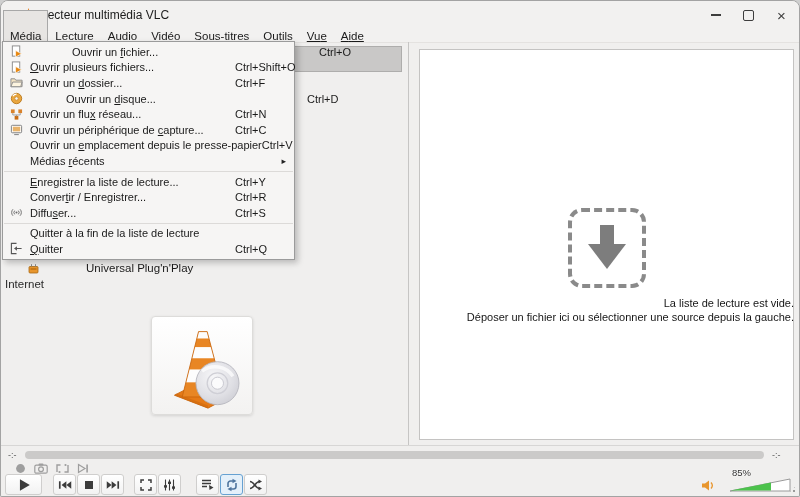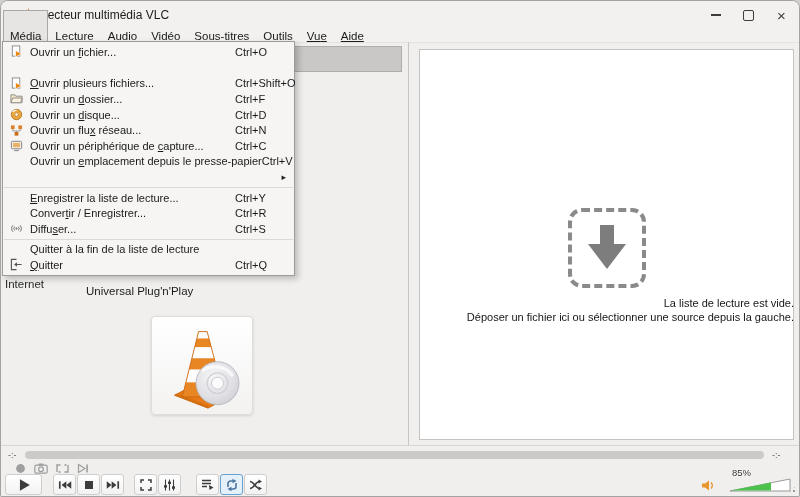--- a/index.html
+++ b/index.html
@@ -27,21 +27,21 @@
   .mi .ico{width:27px;display:flex;justify-content:center;align-items:center;flex:0 0 27px;}
   .mi .lbl{flex:0 0 205px;overflow:visible;}
   .mi .sc{flex:1;}
   .mi .subarrow{position:absolute;right:8px;font-size:9px;color:#222;}
   .msep{height:1px;background:#dcdad8;margin:2px 1px;}
   
   .sel-row{position:absolute;left:1px;top:45px;width:400px;height:26px;background:#c9c8c7;border:1px solid #aeadac;box-sizing:border-box;z-index:1;}
   .side-divider{position:absolute;left:407px;top:41px;width:1px;height:403px;background:#c6c5c4;}
   .upnp-row{position:absolute;left:0;top:259px;width:290px;height:17px;z-index:2;display:flex;align-items:center;}
   .upnp-row svg{position:absolute;left:26px;top:2px;}
-  .upnp-label{position:absolute;left:85px;top:2px;font-size:11.5px;color:#1a1a1a;margin-top:23px;}
+  .upnp-label{position:absolute;left:85px;top:2px;font-size:11.5px;color:#1a1a1a;}
   .internet-label{position:absolute;left:4px;top:277px;font-size:11.5px;font-weight:normal;color:#2a2a2a;z-index:2;}
   
   .artcard{position:absolute;left:150px;top:315px;width:100px;height:97px;background:linear-gradient(#ffffff,#f3f2f1);
            border:1px solid #dddcda;border-radius:4px;box-shadow:0 1px 3px rgba(0,0,0,.12);display:flex;align-items:center;justify-content:center;}
   
   .rpanel{position:absolute;left:418px;top:48px;width:375px;height:391px;background:#ffffff;border:1px solid #c4c3c2;box-sizing:border-box;}
   .searchrow{position:absolute;left:594px;top:38px;width:201px;height:18px;background:#f0efee;z-index:5;}
   .viewgrid-btn{position:absolute;left:2px;top:1px;width:18px;height:16px;display:flex;align-items:center;justify-content:center;cursor:default;}
   .search-input{position:absolute;left:24px;top:0;width:170px;height:16px;border:none;border-bottom:1px solid #8f8e8d;
                 background:transparent;font-size:11px;font-family:"Liberation Sans",sans-serif;color:#222;outline:none;}
@@ -150,32 +150,32 @@
       <polygon points="1,19 39,19 20,44" fill="#7d7d7d"></polygon>
     </svg>
   </div>
   <div class="empty-text">
     <div>La liste de lecture est vide.</div>
     <div>Déposer un fichier ici ou sélectionner une source depuis la gauche.</div>
   </div>
 
   <div class="menu">
 
-    <div class="mi" style="position:relative;">
+    <div class="mi" style="position:relative;gap:42px;">
       <span class="ico">
         <svg width="13" height="13" viewBox="0 0 14 14">
             <rect x="2.5" y="1" width="8" height="11" fill="#fff" stroke="#8a8a8a"></rect>
             <path d="M6 6 L12.5 9.5 L6 13 Z" fill="#e8870f" stroke="#fff" stroke-width="0.7"></path>
           </svg>
       </span>
       <span class="lbl"><span>Ouvrir un </span><u>f</u><span>ichier...</span></span>
       <span class="sc">Ctrl+O</span>
     </div>
 
-    <div class="mi" style="position:relative;margin-top:16px;">
+    <div class="mi" style="position:relative;">
       <span class="ico">
         <svg width="13" height="13" viewBox="0 0 14 14">
             <rect x="2.5" y="1" width="8" height="11" fill="#fff" stroke="#8a8a8a"></rect>
             <path d="M6 6 L12.5 9.5 L6 13 Z" fill="#e8870f" stroke="#fff" stroke-width="0.7"></path>
           </svg>
       </span>
       <span class="lbl"><span></span><u>O</u><span>uvrir plusieurs fichiers...</span></span>
       <span class="sc">Ctrl+Shift+O</span>
     </div>
 
@@ -183,21 +183,21 @@
       <span class="ico">
         <svg width="13" height="13" viewBox="0 0 14 14">
             <path d="M1 11.5V3h4.2l1 1.5H13v7z" fill="#f3e3c3" stroke="#8a8a8a"></path>
             <path d="M1 11.5 L3 6.5 H13 L11.5 11.5 Z" fill="#fdf4df" stroke="#8a8a8a"></path>
           </svg>
       </span>
       <span class="lbl"><span>Ouvrir un </span><u>d</u><span>ossier...</span></span>
       <span class="sc">Ctrl+F</span>
     </div>
 
-    <div class="mi" style="position:relative;">
+    <div class="mi" style="position:relative;gap:36px;">
       <span class="ico">
         <svg width="13" height="13" viewBox="0 0 14 14">
             <circle cx="7" cy="7" r="5.6" fill="#eaa63e" stroke="#b97a1f"></circle>
             <circle cx="7" cy="7" r="1.9" fill="#f7f7f7" stroke="#c98f3a"></circle>
             <path d="M3 4.5 A5 5 0 0 1 7 2.3" stroke="#fff" fill="none" stroke-width="1.2"></path>
           </svg>
       </span>
       <span class="lbl"><span>Ouvrir un </span><u>d</u><span>isque...</span></span>
       <span class="sc">Ctrl+D</span>
     </div>
@@ -228,20 +228,21 @@
     </div>
 
     <div class="mi" style="position:relative;">
       <span class="ico"></span>
       <span class="lbl"><span>Ouvrir un </span><u>e</u><span>mplacement depuis le presse-papier</span></span>
       <span class="sc">Ctrl+V</span>
     </div>
 
     <div class="mi" style="position:relative;">
       <span class="ico"></span>
+      <span class="lbl"><span>Médias </span><u>r</u><span>écents</span></span>
       <span class="sc"></span>
       <span class="subarrow">▸</span>
     </div>
 
     <div class="msep"></div>
 
     <div class="mi" style="position:relative;">
       <span class="ico"></span>
       <span class="lbl"><span></span><u>E</u><span>nregistrer la liste de lecture...</span></span>
       <span class="sc">Ctrl+Y</span>

